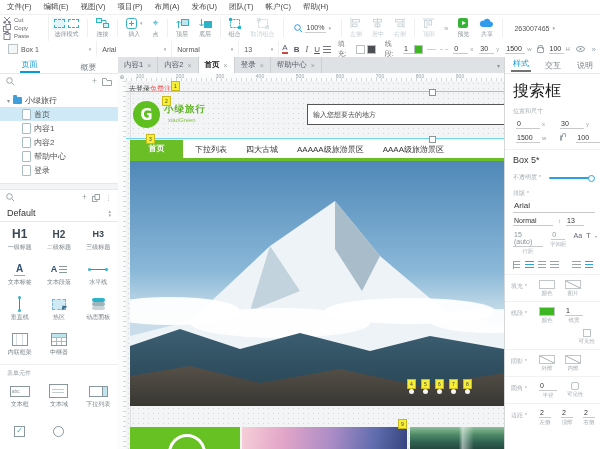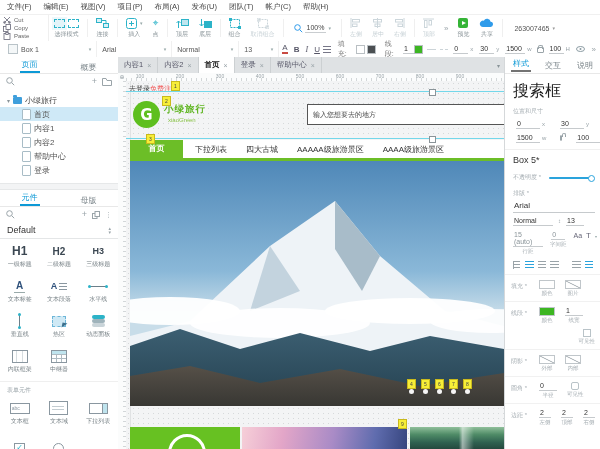--- a/index.html
+++ b/index.html
@@ -542,28 +542,20 @@
         <span class="page-ico"></span>
         <span>帮助中心</span>
       </div>
     <div class="tree-row">
         <span class="page-ico"></span>
         <span>登录</span>
       </div>
   </div>
   <div class="splitter"></div>
 
-  <div class="panel-tabs">
-    <div class="panel-tab active">
-        <span>元件</span>
-      </div>
-    <div class="panel-tab">
-        <span>母版</span>
-      </div>
-  </div>
   <div class="mini-toolbar">
     <svg width="9" height="9">
         <circle cx="3.5" cy="3.5" r="2.8" fill="none" stroke="#9aa4a9"></circle>
         <path d="M5.8,5.8 L8.2,8.2" stroke="#9aa4a9"></path>
       </svg>
     <span class="mt-right">
       <span class="i-plus"></span>
       <svg width="8" height="8">
           <rect x="0.5" y="2.5" width="4.5" height="5" fill="none" stroke="#9aa4a9"></rect>
           <rect x="3" y="0.5" width="4.5" height="5" fill="#fff" stroke="#9aa4a9"></rect>

